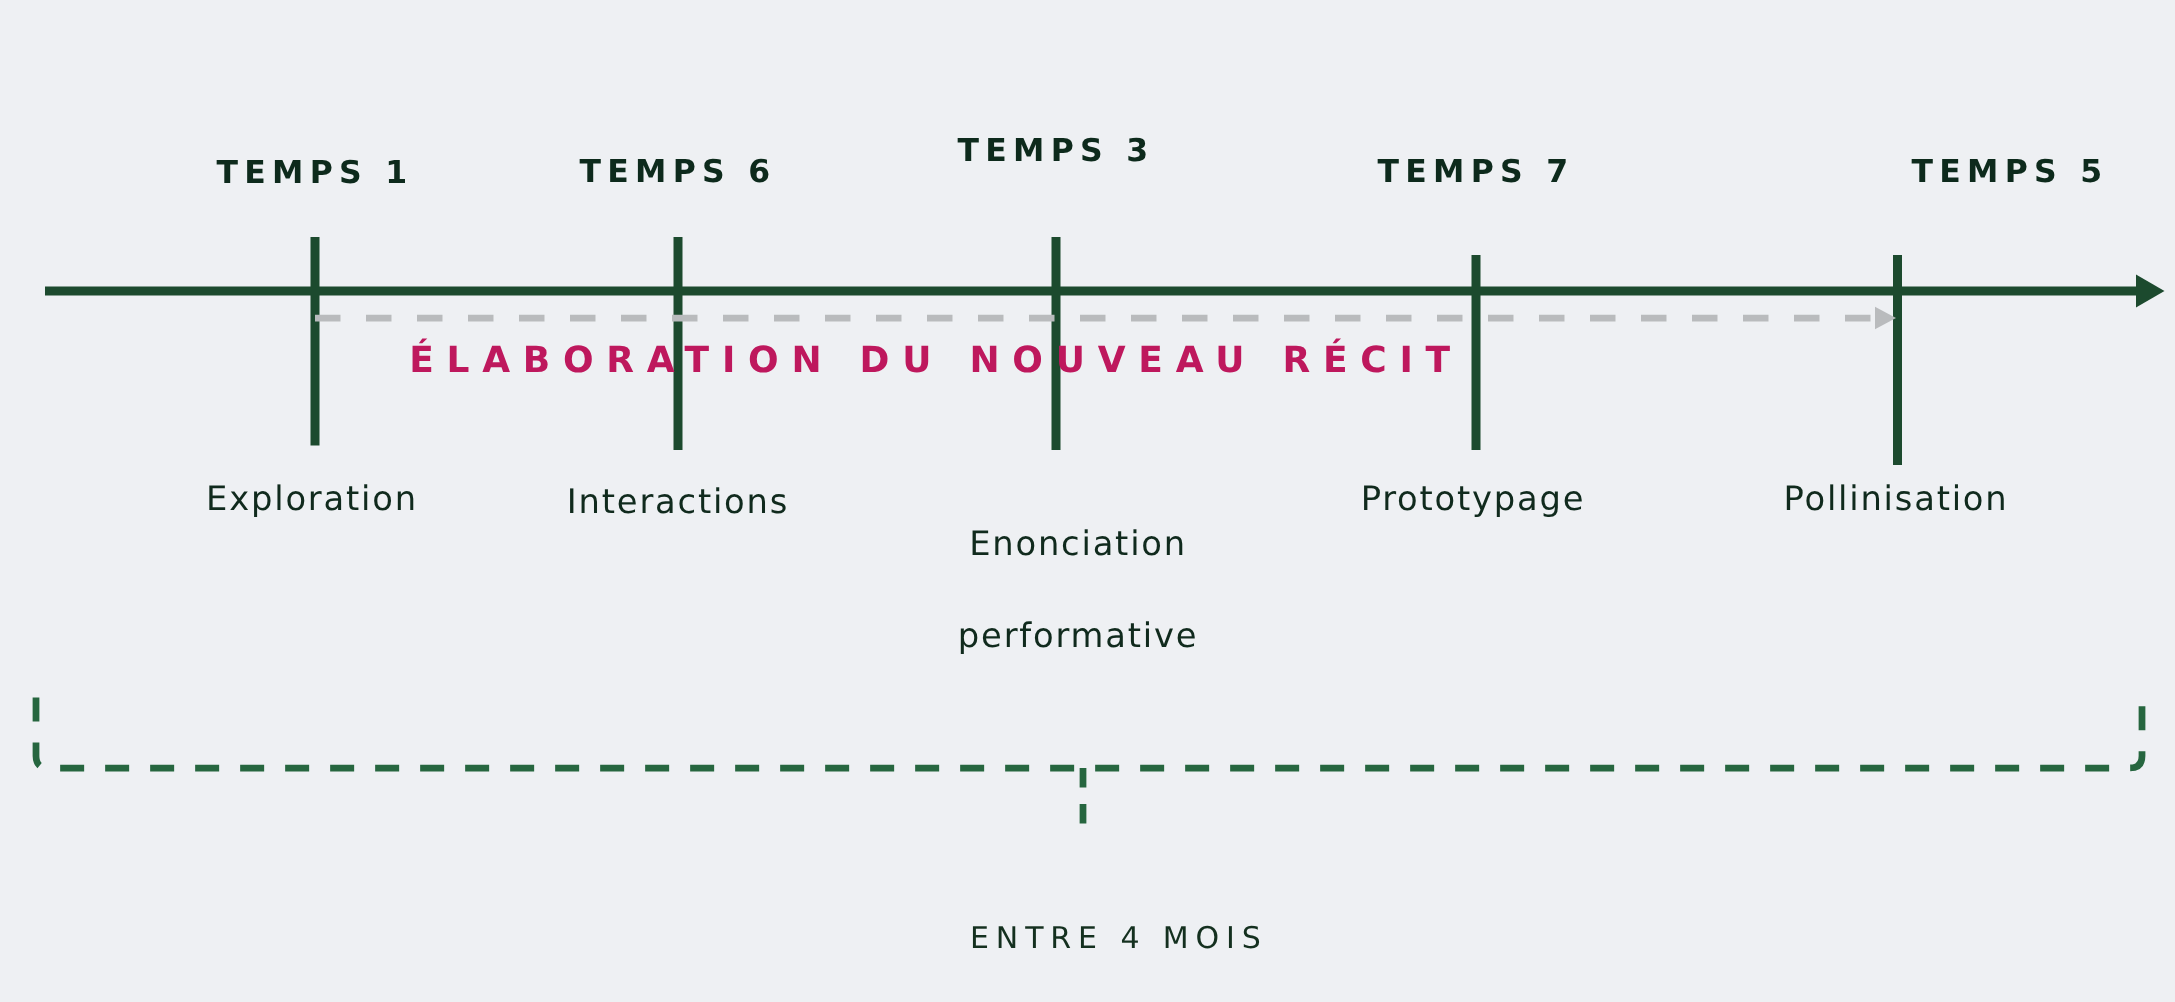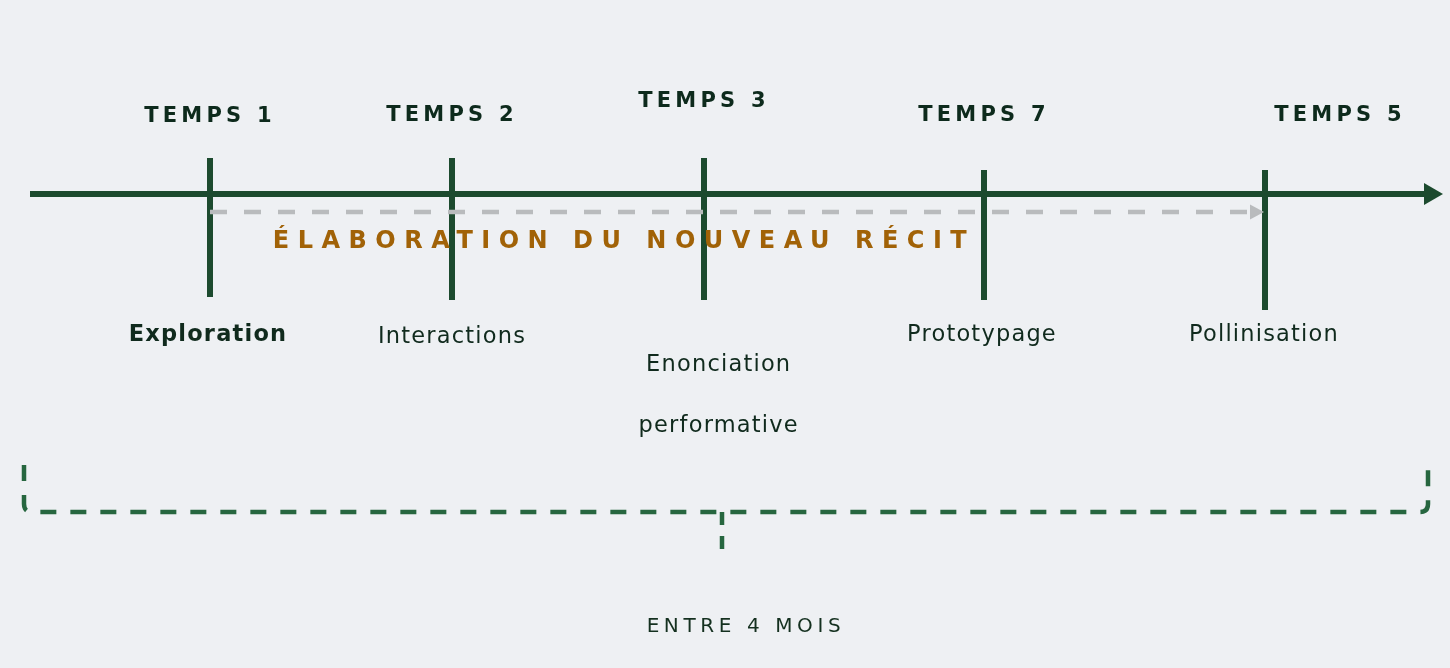--- a/index.html
+++ b/index.html
@@ -47,21 +47,21 @@
     letter-spacing: 1.2px;
     color: #102a1d;
     text-align: center;
     transform: translateX(-50%);
     line-height: 1.35;
   }
   .band-caption {
     font-size: 24px;
     font-weight: 700;
     letter-spacing: 8.5px;
-    color: #a16207;
+    color: #be185d;
     text-align: center;
     transform: translateX(-50%);
     white-space: pre;
   }
   .duration-caption {
     font-size: 20px;
     font-weight: 400;
     letter-spacing: 4.6px;
     color: #14301f;
     text-align: center;
@@ -94,28 +94,28 @@
       <polygon points="1250,204.5 1264,212 1250,219.5" fill="#b9bbbd"></polygon>
     </g>
 
     <g fill="none" stroke="#26663f" stroke-width="4.5" stroke-dasharray="16 14" stroke-linecap="butt">
       <path d="M 24 465 L 24 504 Q 24 512 32 512 L 1420 512 Q 1428 512 1428 504 L 1428 465"></path>
     </g>
     <line x1="722" y1="512" x2="722" y2="556" stroke="#26663f" stroke-width="4.5" stroke-dasharray="13 11"></line>
   </svg>
 
   <div class="txt temps-label" style="left:210px; top:103px;">TEMPS 1</div>
-  <div class="txt temps-label" style="left:452px; top:102px;">TEMPS 2</div>
+  <div class="txt temps-label" style="left:452px; top:102px;">TEMPS 6</div>
   <div class="txt temps-label" style="left:704px; top:88px;text-align:right;">TEMPS 3</div>
   <div class="txt temps-label" style="left:984px; top:102px;">TEMPS 7</div>
   <div class="txt temps-label" style="left:1340px; top:102px;">TEMPS 5</div>
 
   <div class="txt band-caption" style="left:624px; top:226px;">ÉLABORATION DU NOUVEAU RÉCIT</div>
 
-  <div class="txt phase-label" style="left:208px; top:318px;font-weight:bold;">Exploration</div>
+  <div class="txt phase-label" style="left:208px; top:318px;">Exploration</div>
   <div class="txt phase-label" style="left:702px; top:318px;">
     <span>Enonciation</span><br>
     <span>performative</span>
   </div>
   <div class="txt phase-label" style="left:452px; top:320px;">Interactions</div>
   <div class="txt phase-label" style="left:1264px; top:318px;">Pollinisation</div>
   <div class="txt phase-label" style="left:982px; top:318px;">Prototypage</div>
 
   <div class="txt duration-caption" style="left:724px; top:583px;">
     <span>ENTRE 4 MOIS</span><br>

